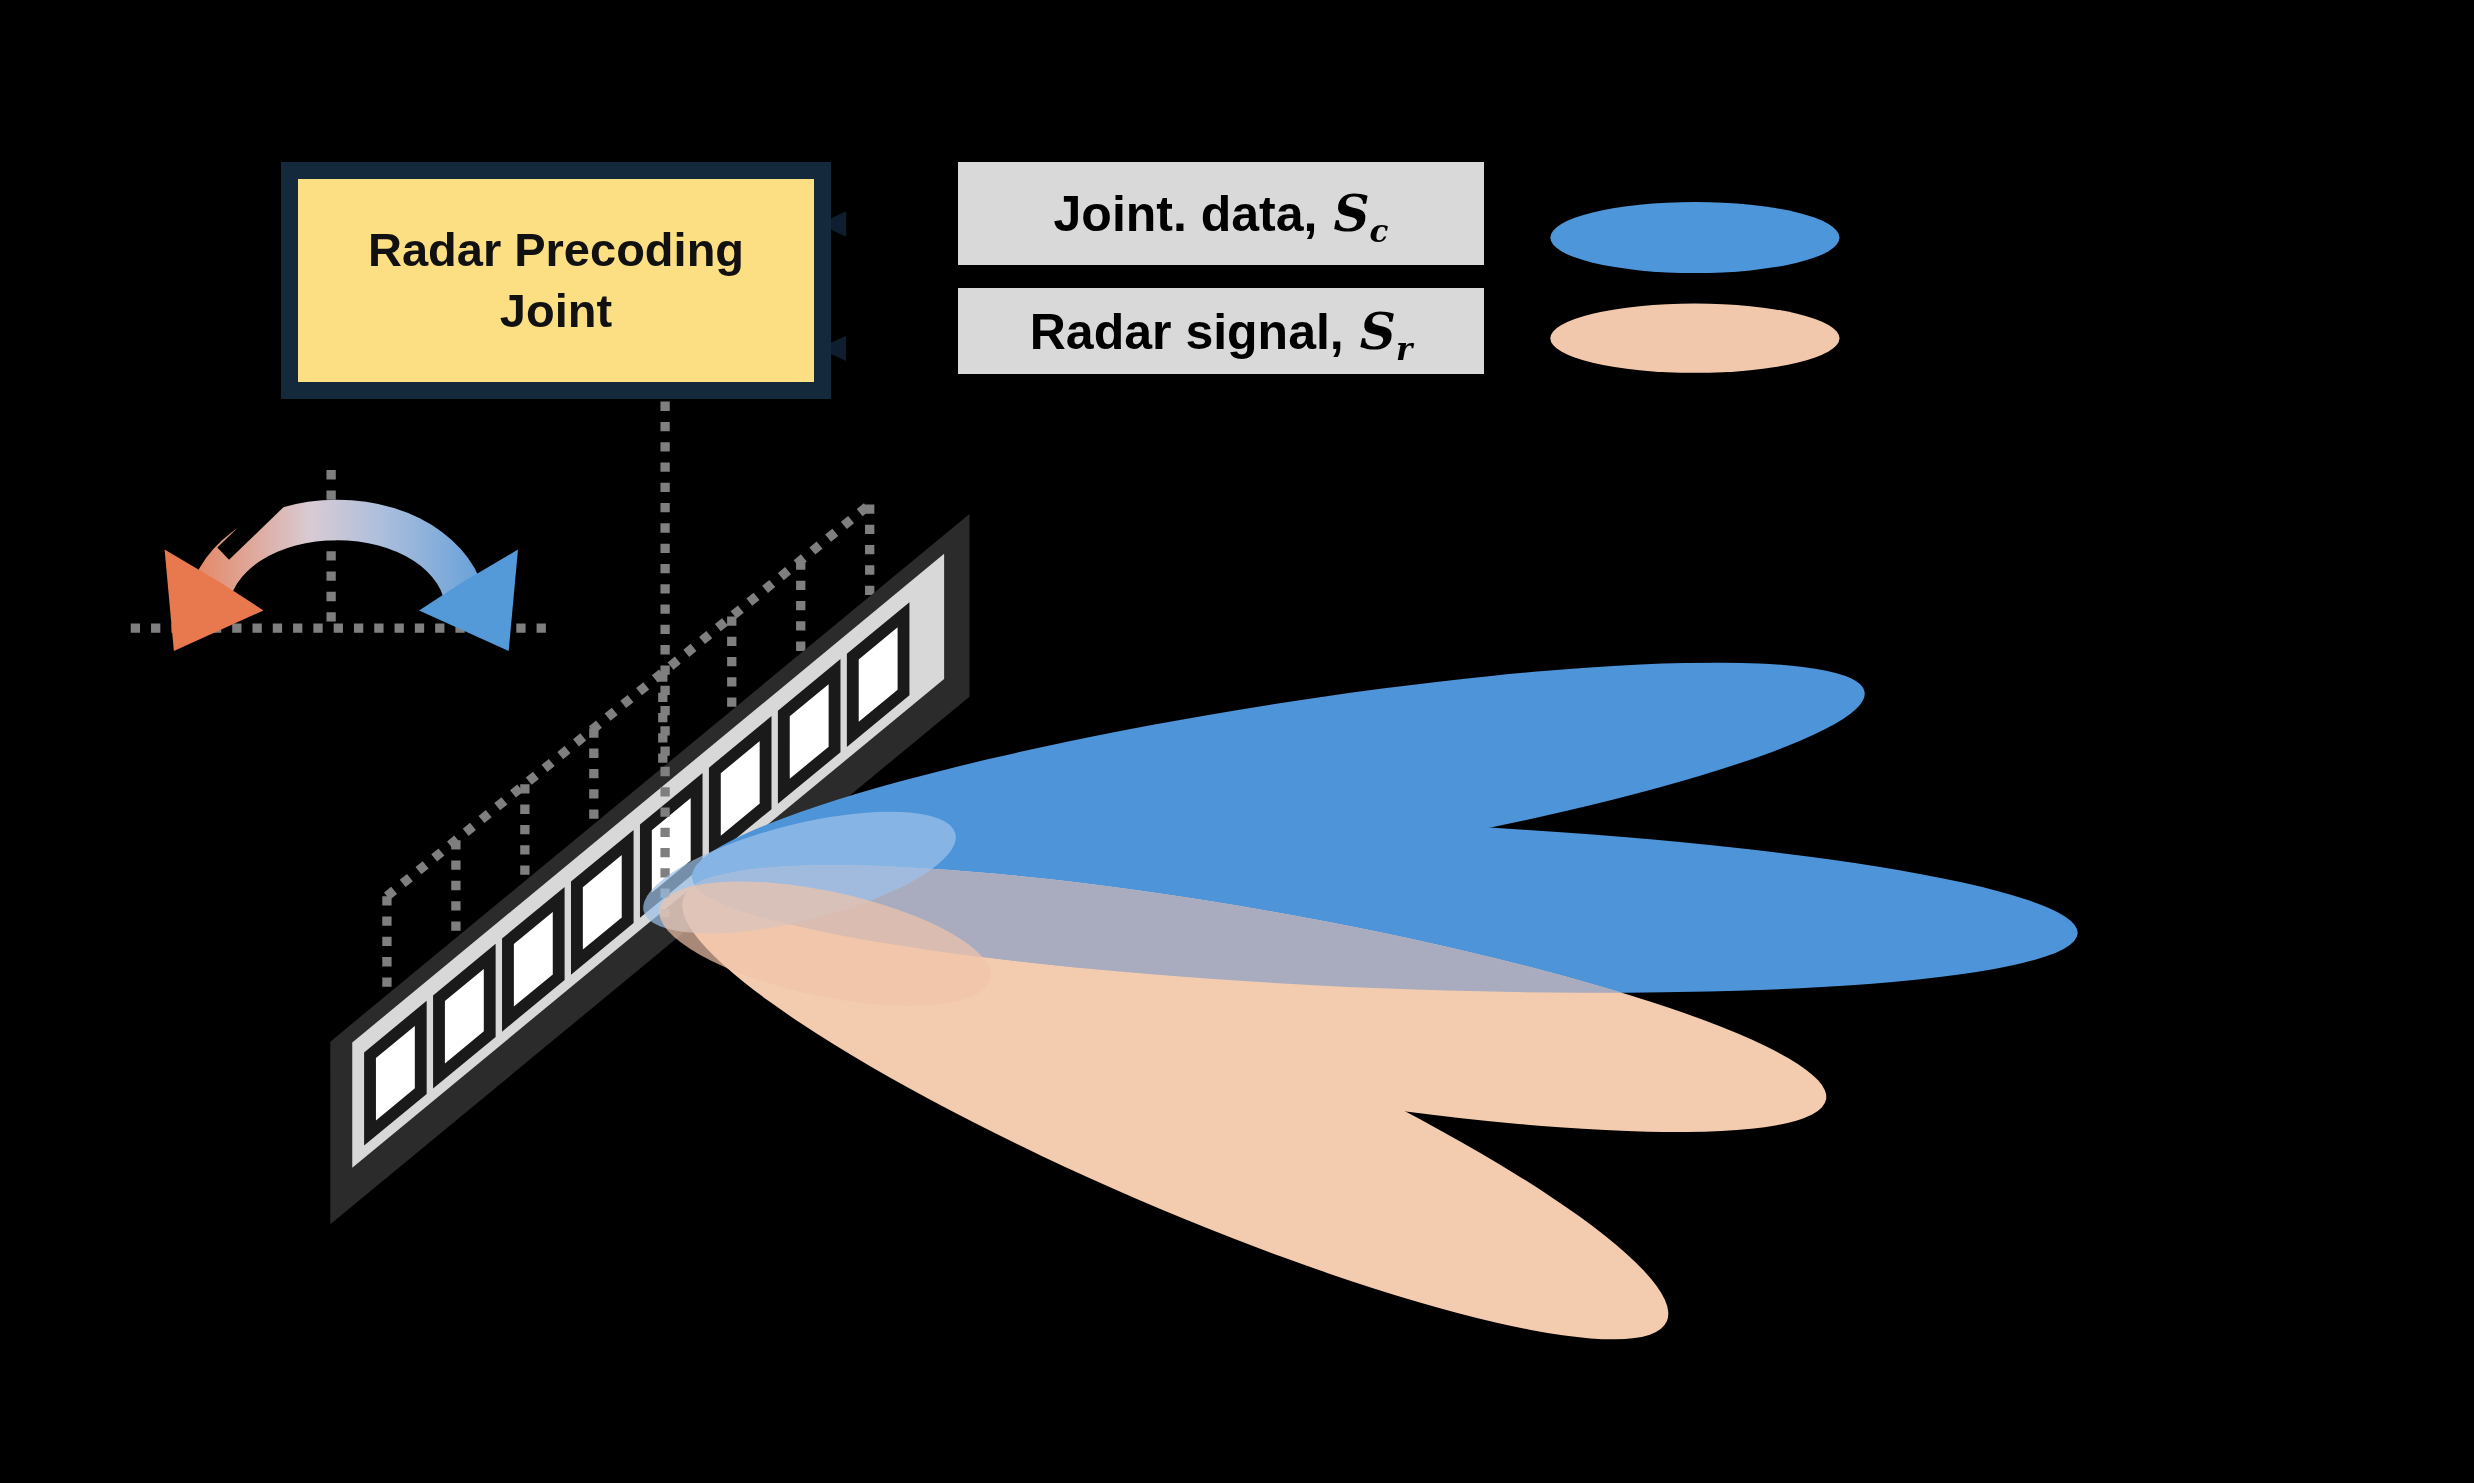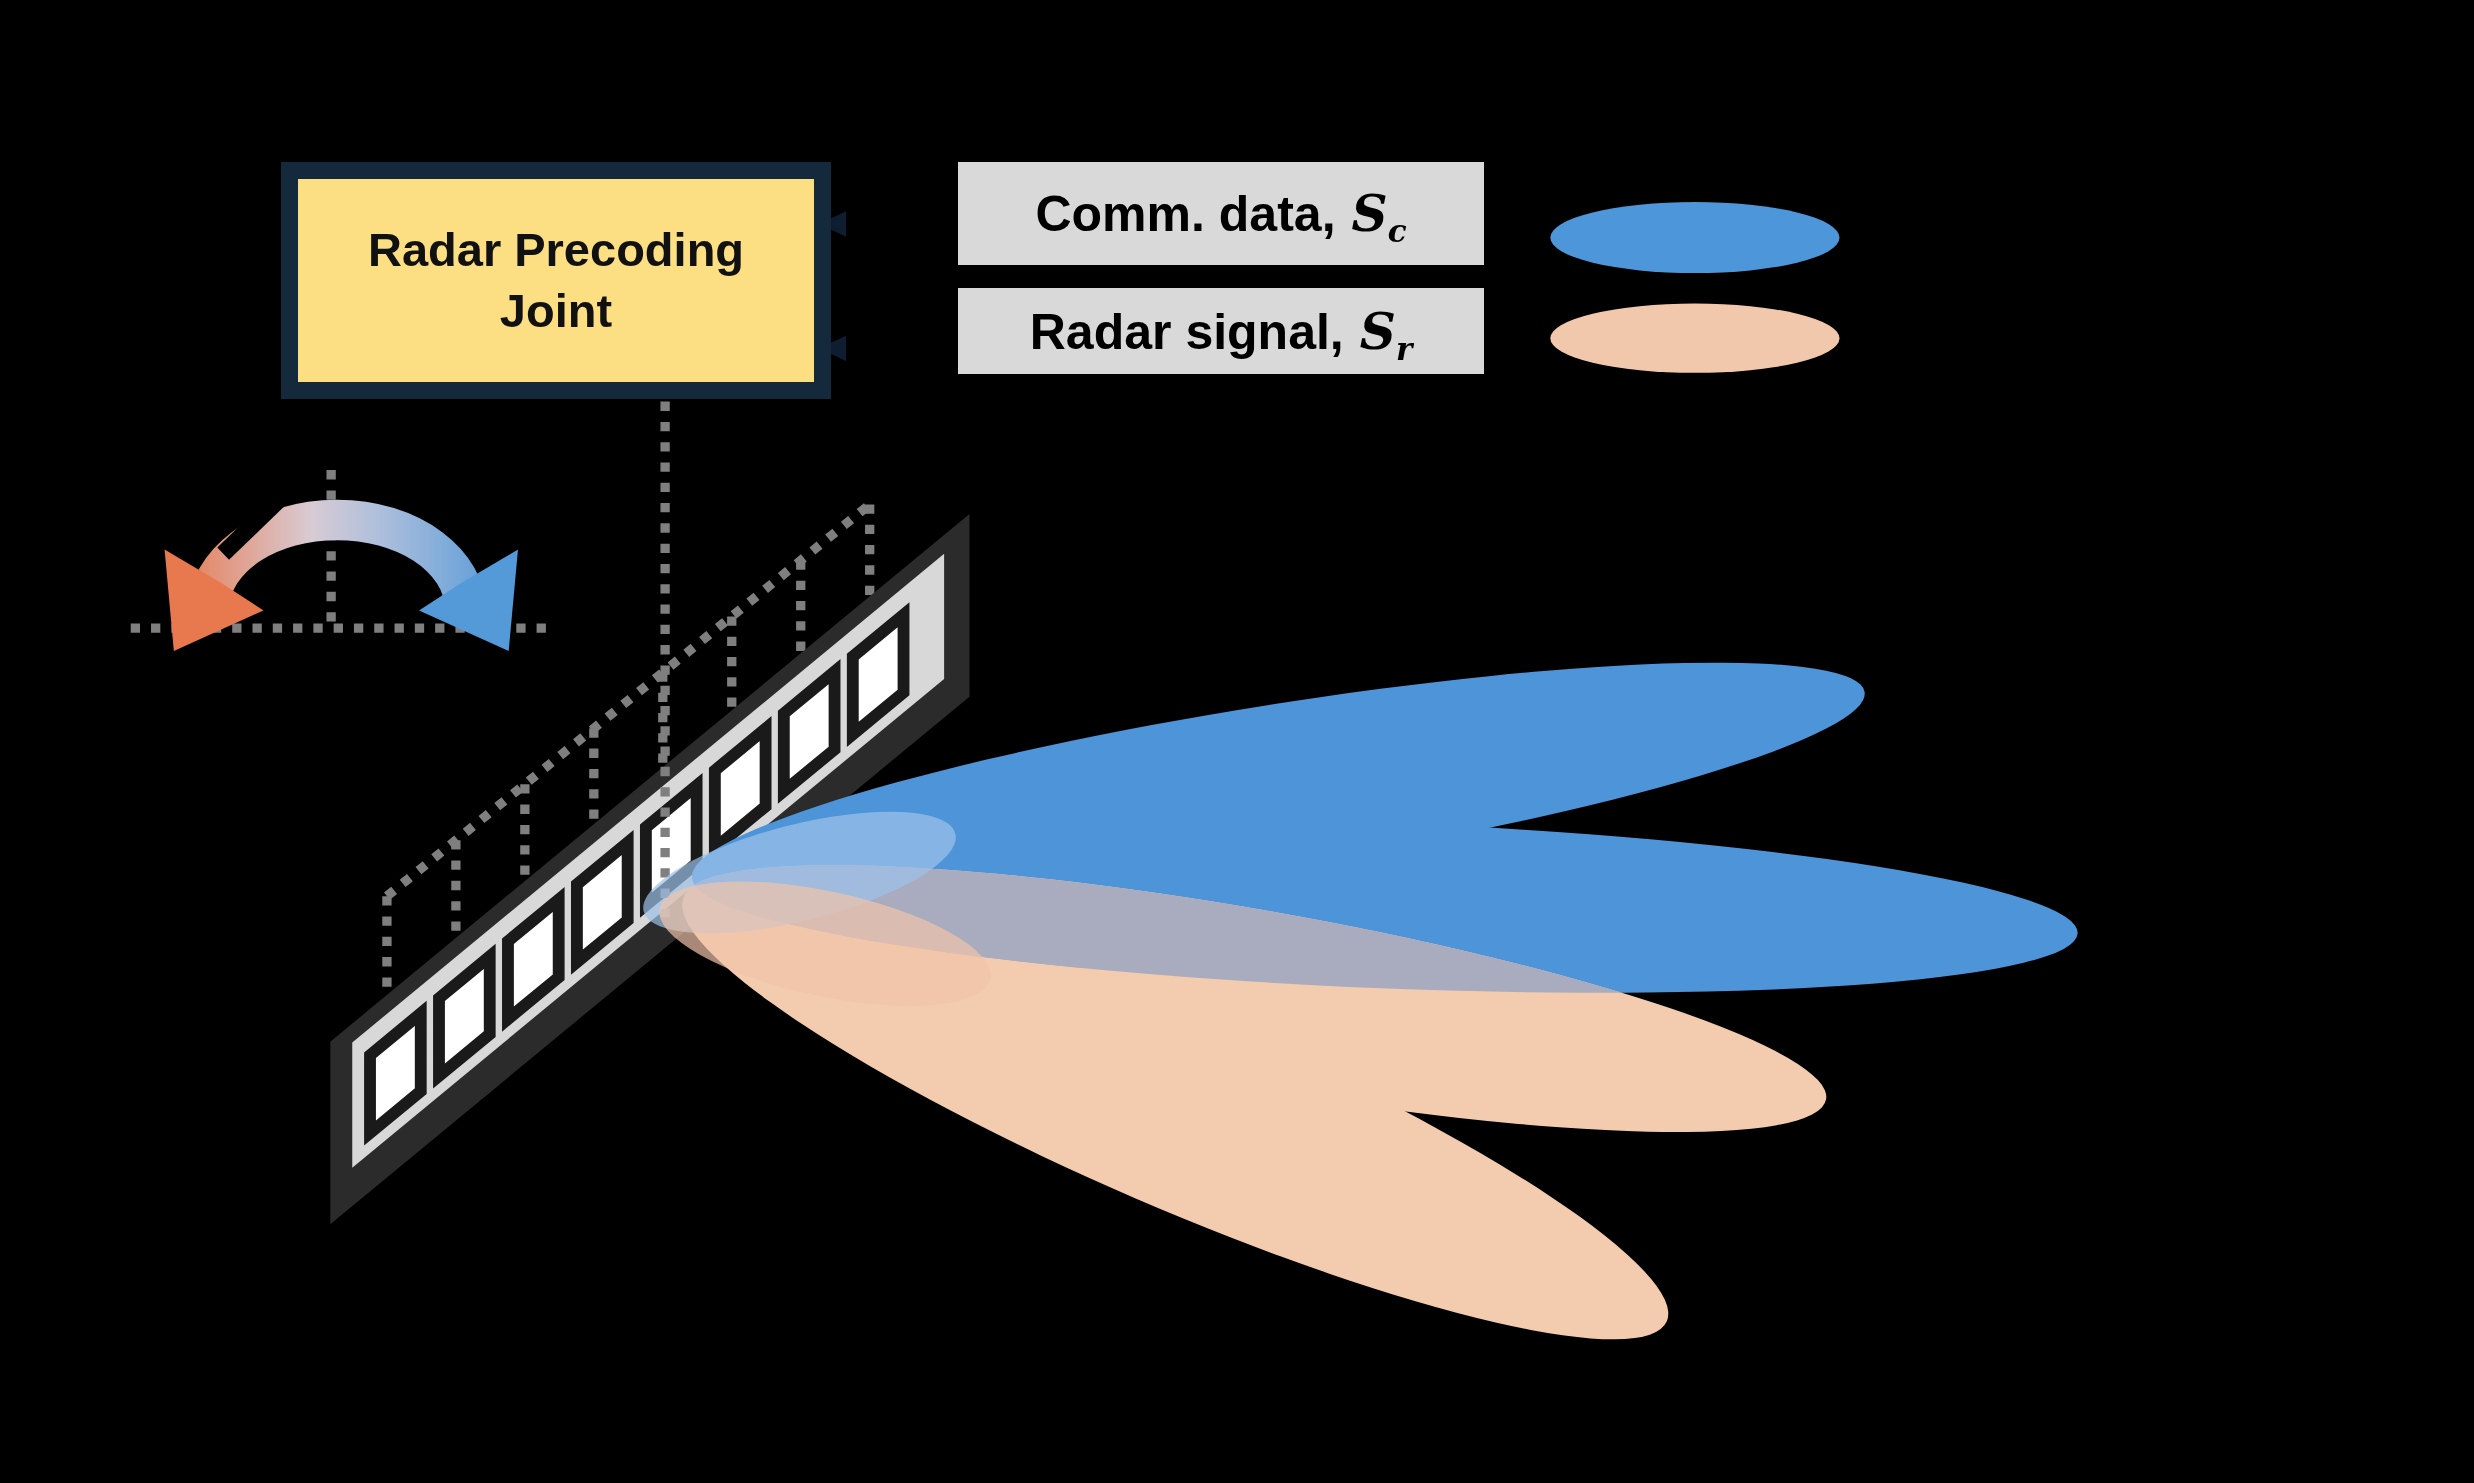--- a/index.html
+++ b/index.html
@@ -105,21 +105,21 @@
   </g>
 </svg>
 
 <div id="jpd-box" class="overlay">
   <div class="ttl">Radar Precoding</div>
   <div class="ttl">Joint</div>
 </div>
 
 <div id="legend-comm" class="overlay legend-box">
   <span class="legend-text">
-    <span>Comm. data,</span><span class="math-sym"><span>S</span><sub>c</sub></span>
+    <span>Joint. data,</span><span class="math-sym"><span>S</span><sub>c</sub></span>
   </span>
 </div>
 <div id="legend-radar" class="overlay legend-box">
   <span class="legend-text">
     <span>Radar signal,</span><span class="math-sym"><span>S</span><sub>r</sub></span>
   </span>
 </div>
 
 </div>
 

